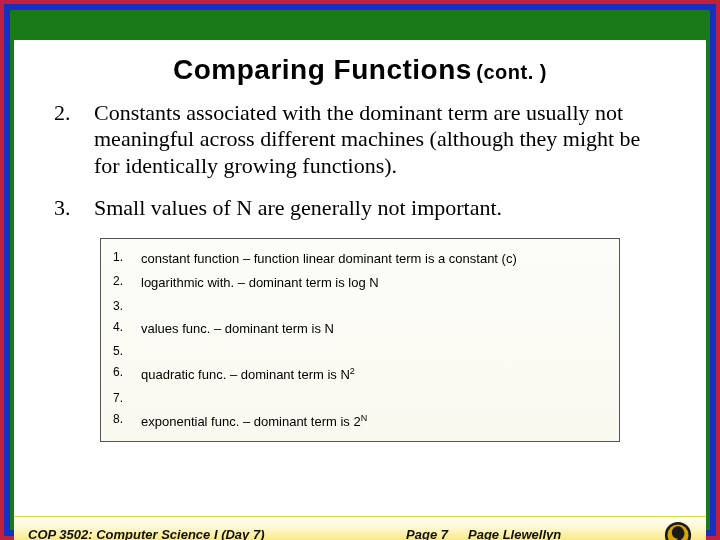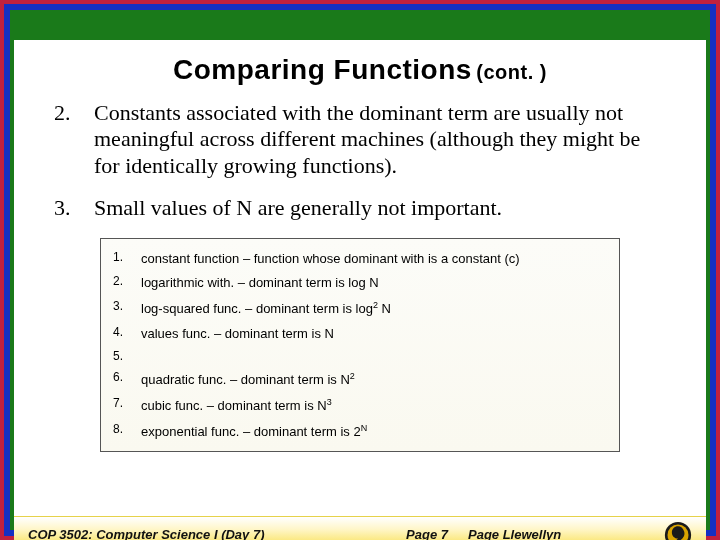--- a/index.html
+++ b/index.html
@@ -67,44 +67,42 @@
       </div>
       <div class="body-item">
         <div class="body-num">3.</div>
         <div class="body-text">Small values of N are generally not important.</div>
       </div>
     </div>
 
     <div class="box">
       <div class="box-row">
         <div class="box-num">1.</div>
-        <div class="box-txt">constant function – function whose dominant with is a constant (c)</div>
+        <div class="box-txt">constant function – function linear dominant term is a constant (c)</div>
       </div>
       <div class="box-row">
         <div class="box-num">2.</div>
         <div class="box-txt">logarithmic with. – dominant term is log N</div>
       </div>
       <div class="box-row">
         <div class="box-num">3.</div>
-        <div class="box-txt">log-squared func. – dominant term is log<span class="sup">2</span> N</div>
       </div>
       <div class="box-row">
         <div class="box-num">4.</div>
         <div class="box-txt">values func. – dominant term is N</div>
       </div>
       <div class="box-row">
         <div class="box-num">5.</div>
       </div>
       <div class="box-row">
         <div class="box-num">6.</div>
         <div class="box-txt">quadratic func. – dominant term is N<span class="sup">2</span></div>
       </div>
       <div class="box-row">
         <div class="box-num">7.</div>
-        <div class="box-txt">cubic func. – dominant term is N<span class="sup">3</span></div>
       </div>
       <div class="box-row">
         <div class="box-num">8.</div>
         <div class="box-txt">exponential func. – dominant term is 2<span class="sup">N</span></div>
       </div>
     </div>
 
     <div class="footer">
       <div class="course">COP 3502: Computer Science I  (Day 7)</div>
       <div class="page">Page 7</div>

